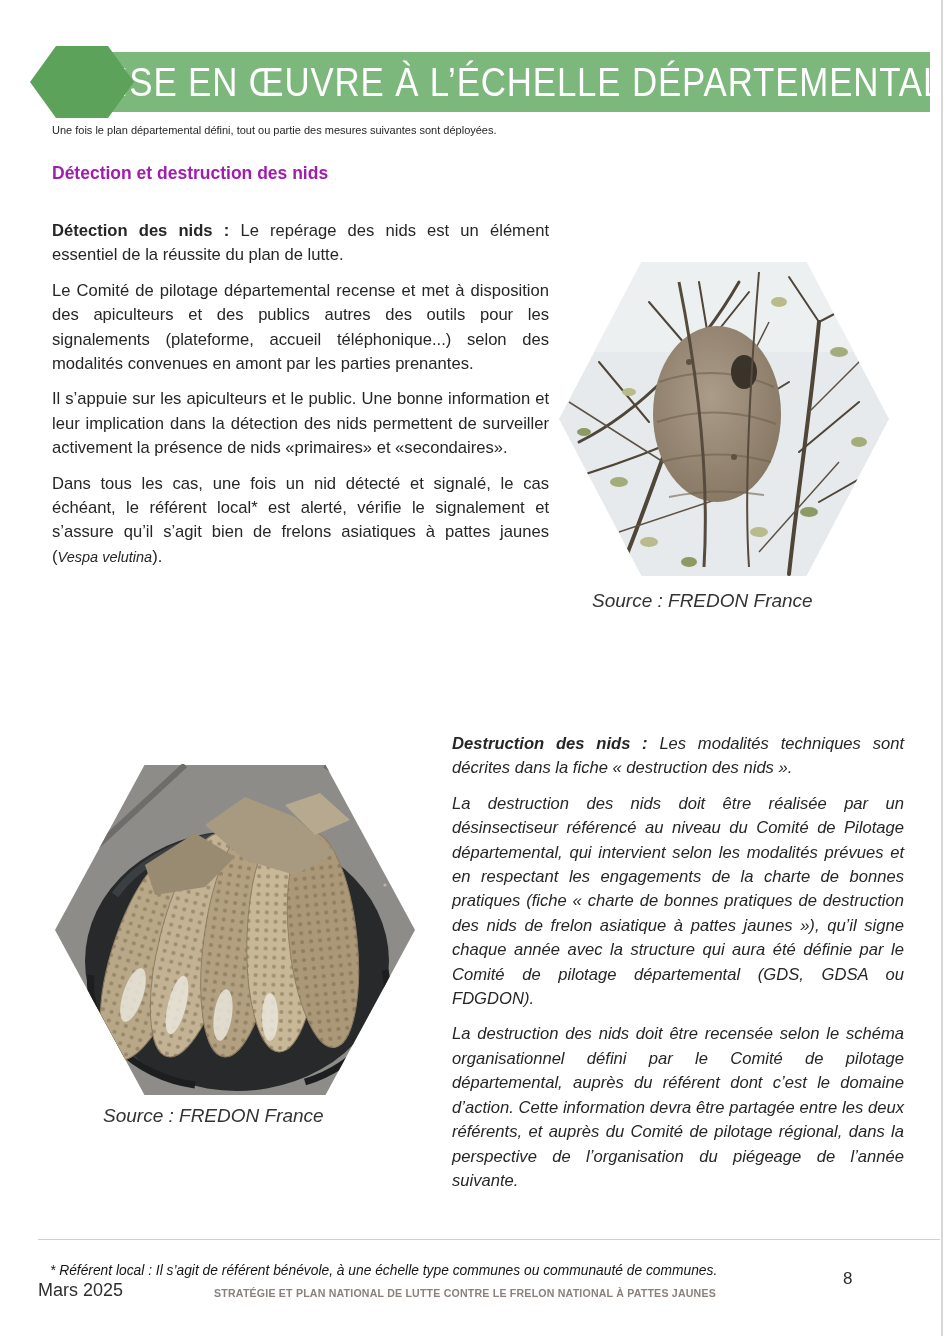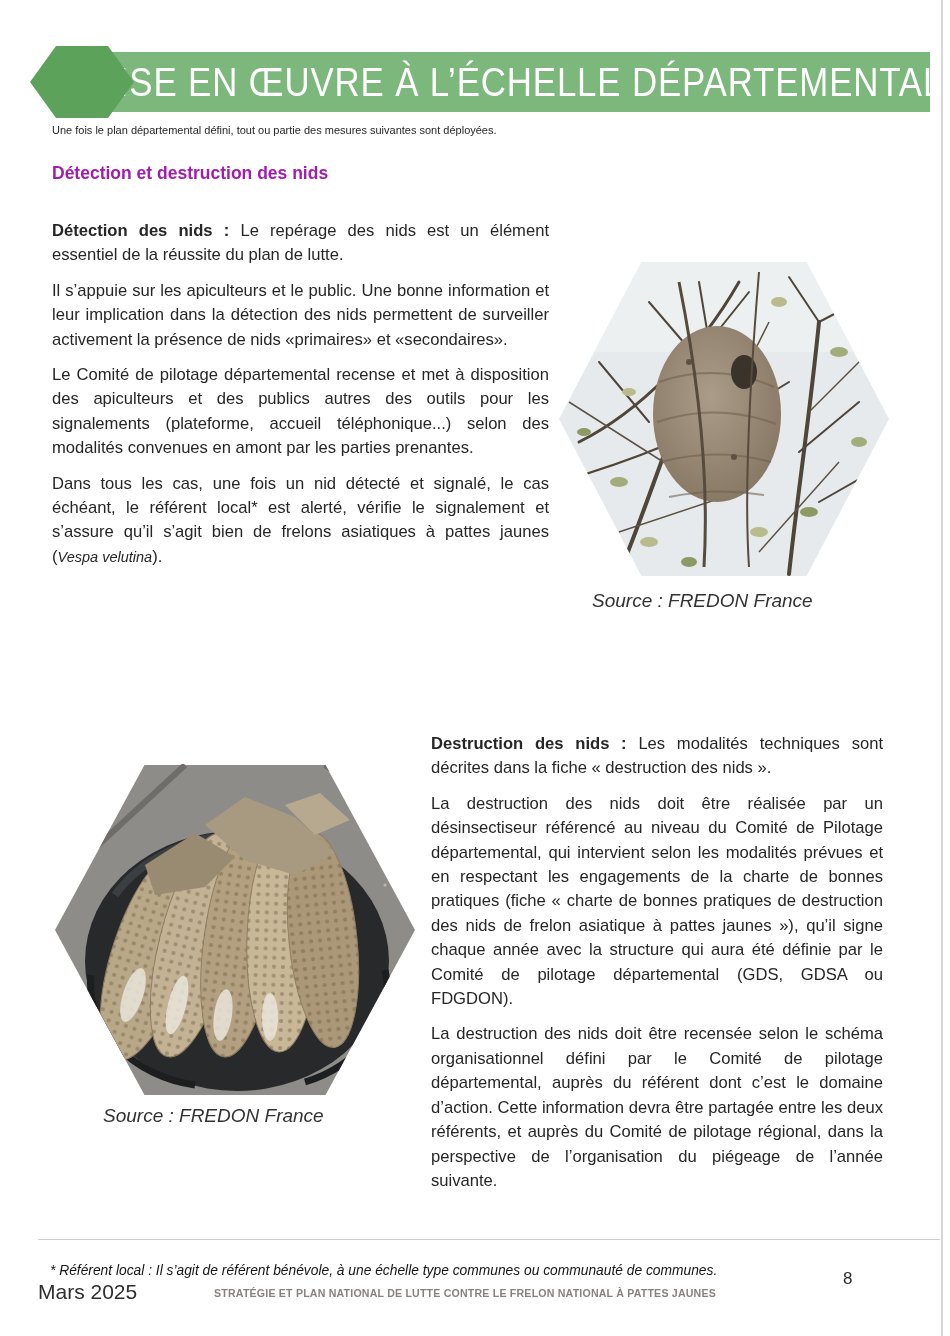--- a/index.html
+++ b/index.html
@@ -16,40 +16,40 @@
           background:#5ca25b;
           clip-path:polygon(25% 0,75% 0,100% 50%,75% 100%,25% 100%,0 50%);}
 
   .intro{position:absolute;left:52px;top:124px;width:868px;font-size:11px;}
   .section-heading{position:absolute;left:52px;top:163px;font-size:17.5px;
           font-weight:bold;color:#a21caf;}
 
   .col{position:absolute;font-size:16.6px;line-height:24.4px;text-align:justify;}
   .col p{margin:0 0 11px 0;}
   .col-left{left:52px;top:219px;width:497px;}
-  .col-right{left:431px;top:732px;width:452px;}
+  .col-right{left:452px;top:732px;width:452px;font-style:italic;}
   .lead{font-weight:bold;margin-top:44px;}
   .species{font-style:italic;font-size:14.5px;}
 
   .hex-photo{position:absolute;clip-path:polygon(25% 0,75% 0,100% 50%,75% 100%,25% 100%,0 50%);
           overflow:hidden;}
   .photo-top{left:559px;top:262px;width:330px;height:314px;}
   .photo-bottom{left:55px;top:764px;width:360px;height:332px;}
   .hex-photo svg{display:block;width:100%;height:100%;}
 
   .caption{position:absolute;font-style:italic;font-size:19px;color:#333333;}
   .caption-top{left:592px;top:590px;}
   .caption-bottom{left:103px;top:1105px;}
 
   .footnote-rule{position:absolute;left:38px;top:1239px;width:902px;height:1px;
           background:#cfcfcf;}
   .footnote{position:absolute;left:50px;top:1247px;width:880px;
           font-style:italic;font-size:13.8px;color:#141414;margin-top:16px;}
 
-  .footer-date{position:absolute;left:38px;top:1280px;font-size:21px;color:#2e2e2e;text-align:center;}
+  .footer-date{position:absolute;left:38px;top:1280px;font-size:18px;color:#2e2e2e;text-align:center;}
   .footer-title{position:absolute;left:120px;top:1287px;width:690px;text-align:center;
           font-size:10.6px;font-weight:bold;color:#8a817c;letter-spacing:.2px;}
   .footer-page{position:absolute;left:843px;top:1269px;font-size:17px;color:#2e2e2e;}
 
   .page-edge{position:absolute;left:941px;top:0;width:2px;height:1336px;background:#d7d7d7;}
 </style>
 </head>
 <body>
 
 <div class="page">
@@ -57,22 +57,22 @@
   <div class="banner">
     <div class="banner-title">MISE EN ŒUVRE À L’ÉCHELLE DÉPARTEMENTALE</div>
   </div>
   <div class="hexagon-deco"></div>
 
   <div class="intro">Une fois le plan départemental défini, tout ou partie des mesures suivantes sont déployées.</div>
   <div class="section-heading">Détection et destruction des nids</div>
 
   <div class="col col-left">
     <p><span class="lead">Détection des nids :</span><span> Le repérage des nids est un élément essentiel de la réussite du plan de lutte.</span></p>
+    <p>Le Comité de pilotage départemental recense et met à disposition des apiculteurs et des publics autres des outils pour les signalements (plateforme, accueil téléphonique...) selon des modalités convenues en amont par les parties prenantes.</p>
     <p>Il s’appuie sur les apiculteurs et le public. Une bonne information et leur implication dans la détection des nids permettent de surveiller activement la présence de nids «primaires» et «secondaires».</p>
-    <p>Le Comité de pilotage départemental recense et met à disposition des apiculteurs et des publics autres des outils pour les signalements (plateforme, accueil téléphonique...) selon des modalités convenues en amont par les parties prenantes.</p>
     <p><span>Dans tous les cas, une fois un nid détecté et signalé, le cas échéant, le référent local* est alerté, vérifie le signalement et s’assure qu’il s’agit bien de frelons asiatiques à pattes jaunes (</span><span class="species">Vespa velutina</span><span>).</span></p>
   </div>
 
   <div class="hex-photo photo-top">
     <svg viewBox="0 0 330 314" xmlns="http://www.w3.org/2000/svg">
       <defs>
         <radialGradient id="nestG" cx="45%" cy="40%" r="75%">
           <stop offset="0%" stop-color="#ab9b89"></stop>
             <stop offset="100%" stop-color="#80715d"></stop>
         </radialGradient>

